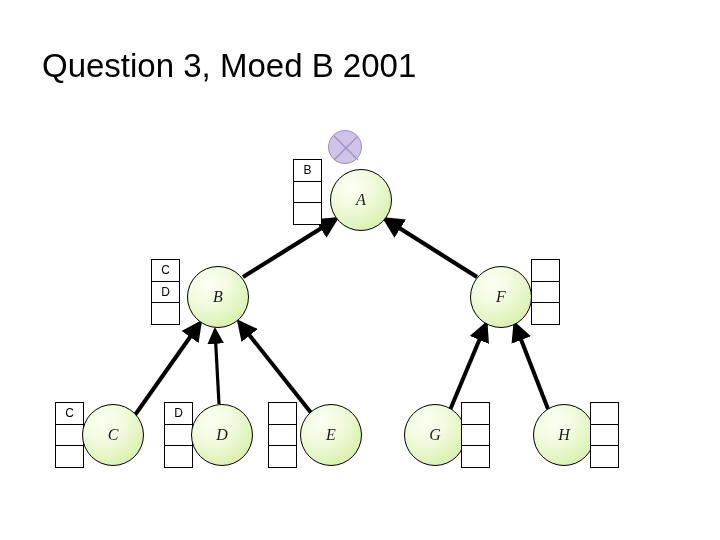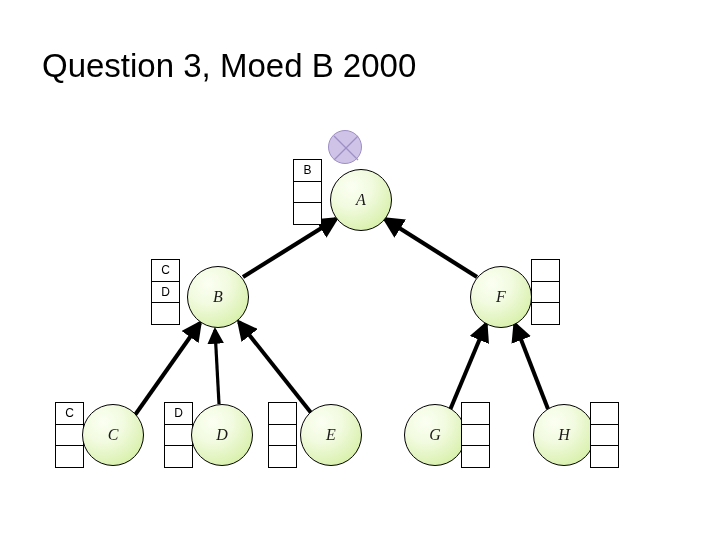--- a/index.html
+++ b/index.html
@@ -49,21 +49,21 @@
     position:absolute;width:34px;height:34px;border-radius:50%;
     background:#cfc3e8;border:1px solid #9e8fc4;box-sizing:border-box;
   }
   #cursor-mark svg{position:absolute;left:0;top:0;}
 </style>
 </head>
 <body>
 
 <div id="slide">
 
-  <div id="page-title">Question 3, Moed B 2000</div>
+  <div id="page-title">Question 3, Moed B 2001</div>
 
   <svg id="graph-canvas" viewBox="0 0 720 540" xmlns="http://www.w3.org/2000/svg">
     <defs>
       <marker id="arrowhead" markerWidth="5.2" markerHeight="5.2" refX="4.3" refY="2.6" orient="auto" markerUnits="strokeWidth">
         <path d="M0,0 L5.2,2.6 L0,5.2 z" fill="#000000"></path>
       </marker>
     </defs>
     <g stroke="#000000" fill="none" marker-end="url(#arrowhead)">
       <line x1="243" y1="277" x2="336" y2="219" stroke-width="4.2"></line>
       <line x1="477" y1="277" x2="385" y2="219" stroke-width="4.2"></line>

